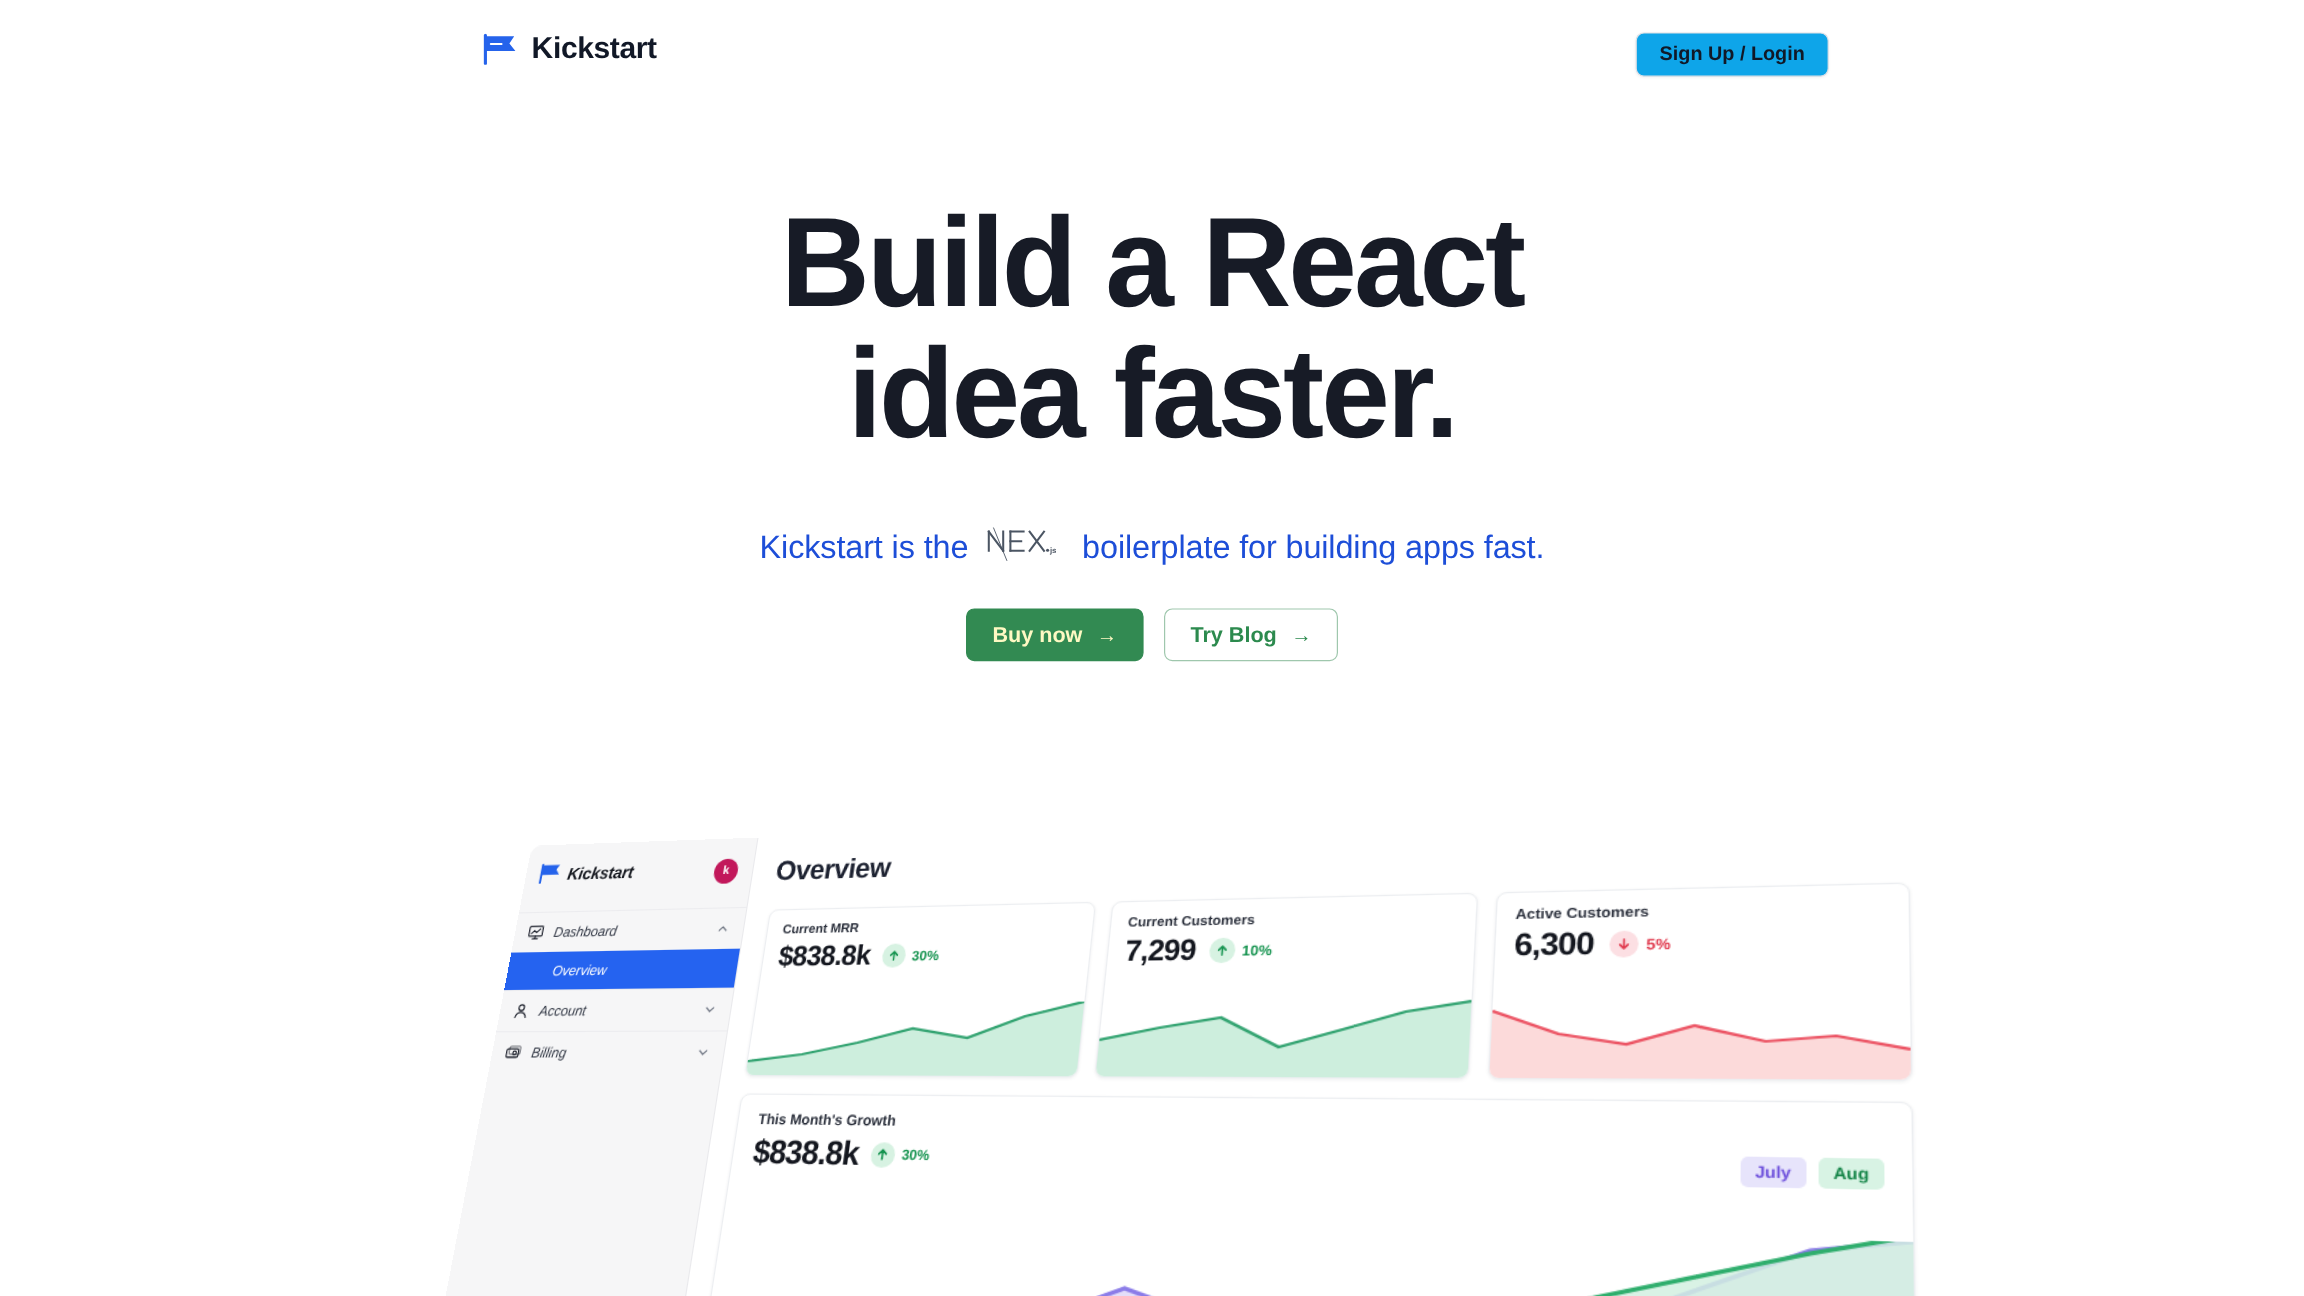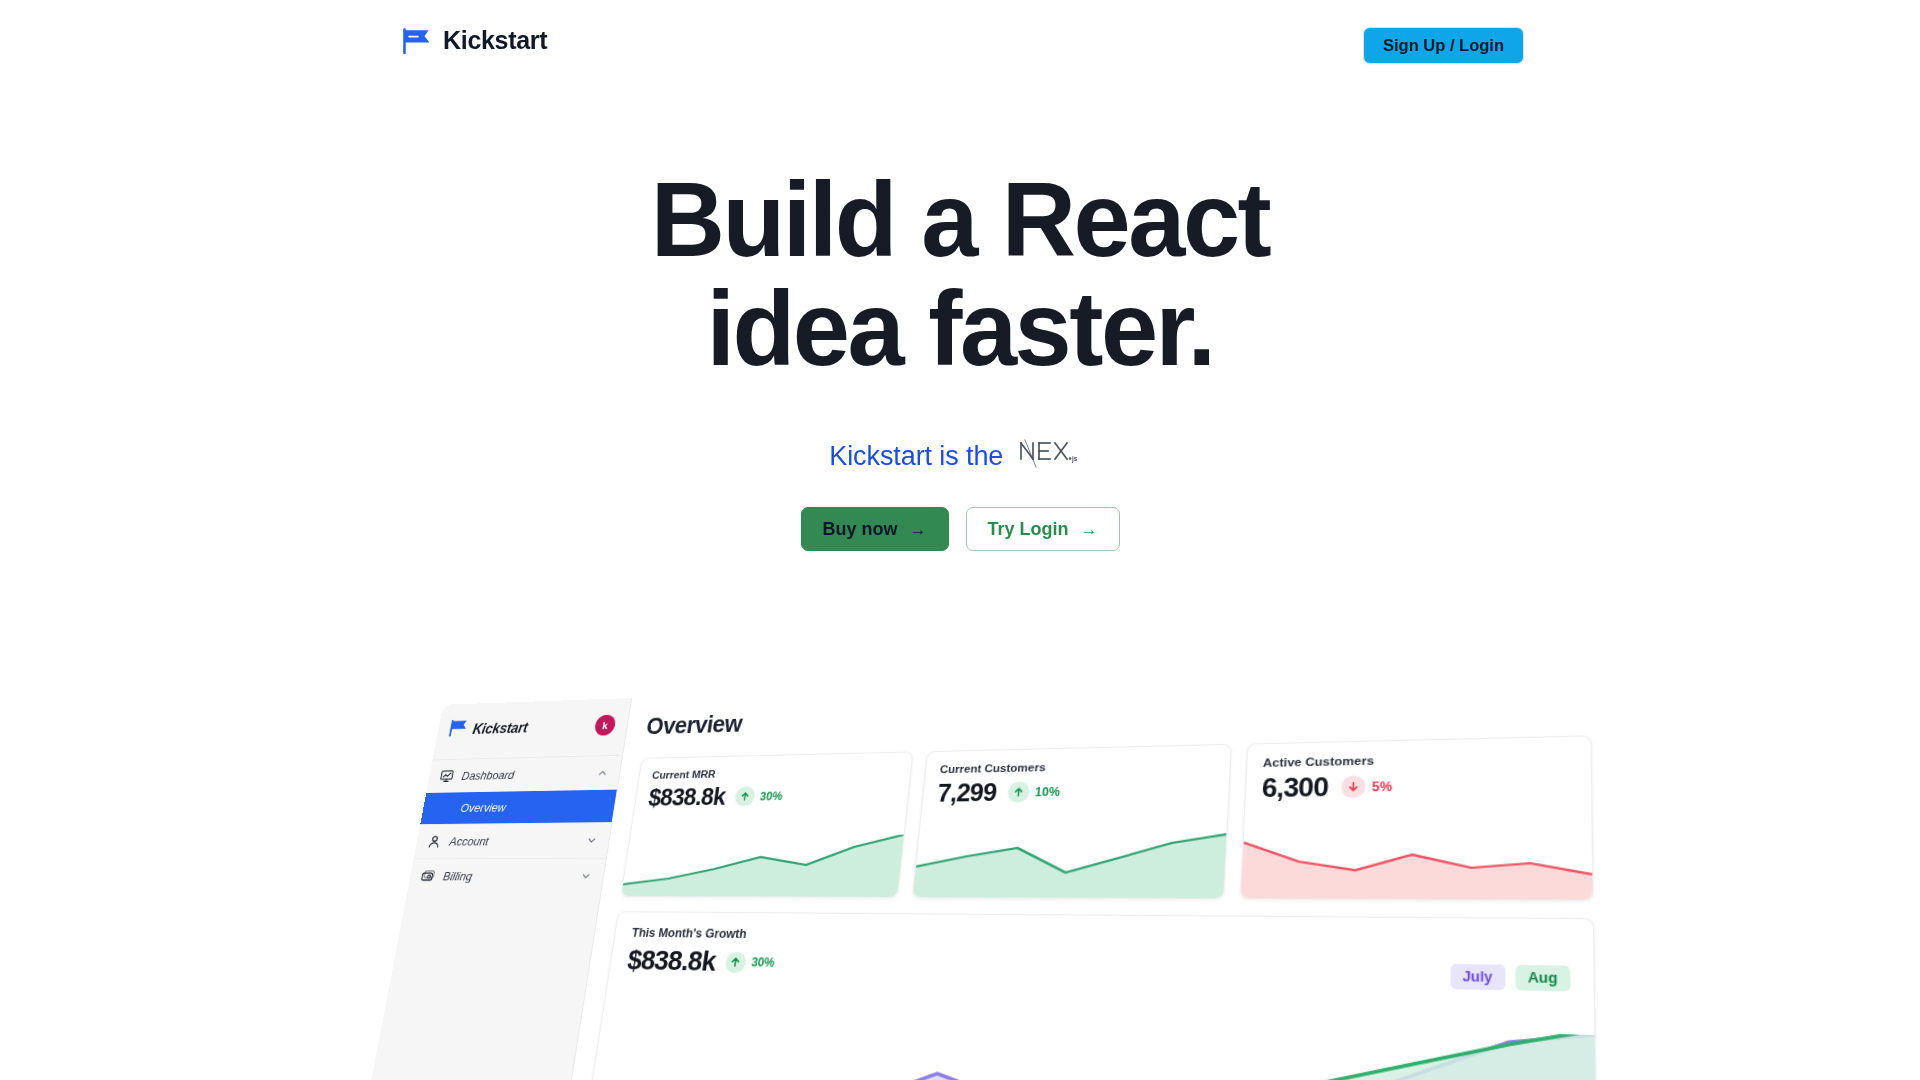--- a/index.html
+++ b/index.html
@@ -84,21 +84,21 @@
   .btn {
     height: 44px;
     display: inline-flex; align-items: center; gap: 12px;
     padding: 0 21px;
     border-radius: 7px;
     font-size: 18px; font-weight: 600;
     cursor: pointer;
     text-decoration: none;
     font-family: "Liberation Sans", sans-serif;
   }
-  .btn-primary { background: #328a52; color: #0f172a; border: 1px solid #328a52; }
+  .btn-primary { background: #328a52; color: #fef9c3; border: 1px solid #328a52; }
   .btn-secondary { background: #ffffff; color: #2c8a4e; border: 1px solid #9fc7ad; }
   .arrow { font-size: 17px; line-height: 1; }
 
   
   .mock-wrap {
     position: absolute;
     left: 0; top: 686px;
     width: 1920px; height: 394px;
     overflow: hidden;
     perspective: 1700px;
@@ -248,29 +248,30 @@
           <path d="M42 46 H64"></path>
           <path d="M42 14 V46"></path>
           <path d="M74 14 L98 46"></path>
           <path d="M98 14 L74 46"></path>
           <path d="M14 8 L36 62" stroke-width="1.5"></path>
         </g>
         <circle cx="104" cy="45" r="2.6" fill="#4b5563"></circle>
         <text x="108" y="49" font-family="'Liberation Sans', sans-serif" font-size="13" font-weight="700" fill="#4b5563">js</text>
       </svg>
     </span>
+    <span class="txt"> boilerplate for building apps fast.</span>
   </p>
 
   <div class="cta-row">
     <a class="btn btn-primary" href="#">
       <span>Buy now</span>
       <span class="arrow">→</span>
     </a>
     <a class="btn btn-secondary" href="#">
-      <span>Try Login</span>
+      <span>Try Blog</span>
       <span class="arrow">→</span>
     </a>
   </div>
 </section>
 
 <div class="mock-wrap">
   <div class="mock-stage">
 
     <aside class="mock-sidebar">
       <div class="sb-top">

